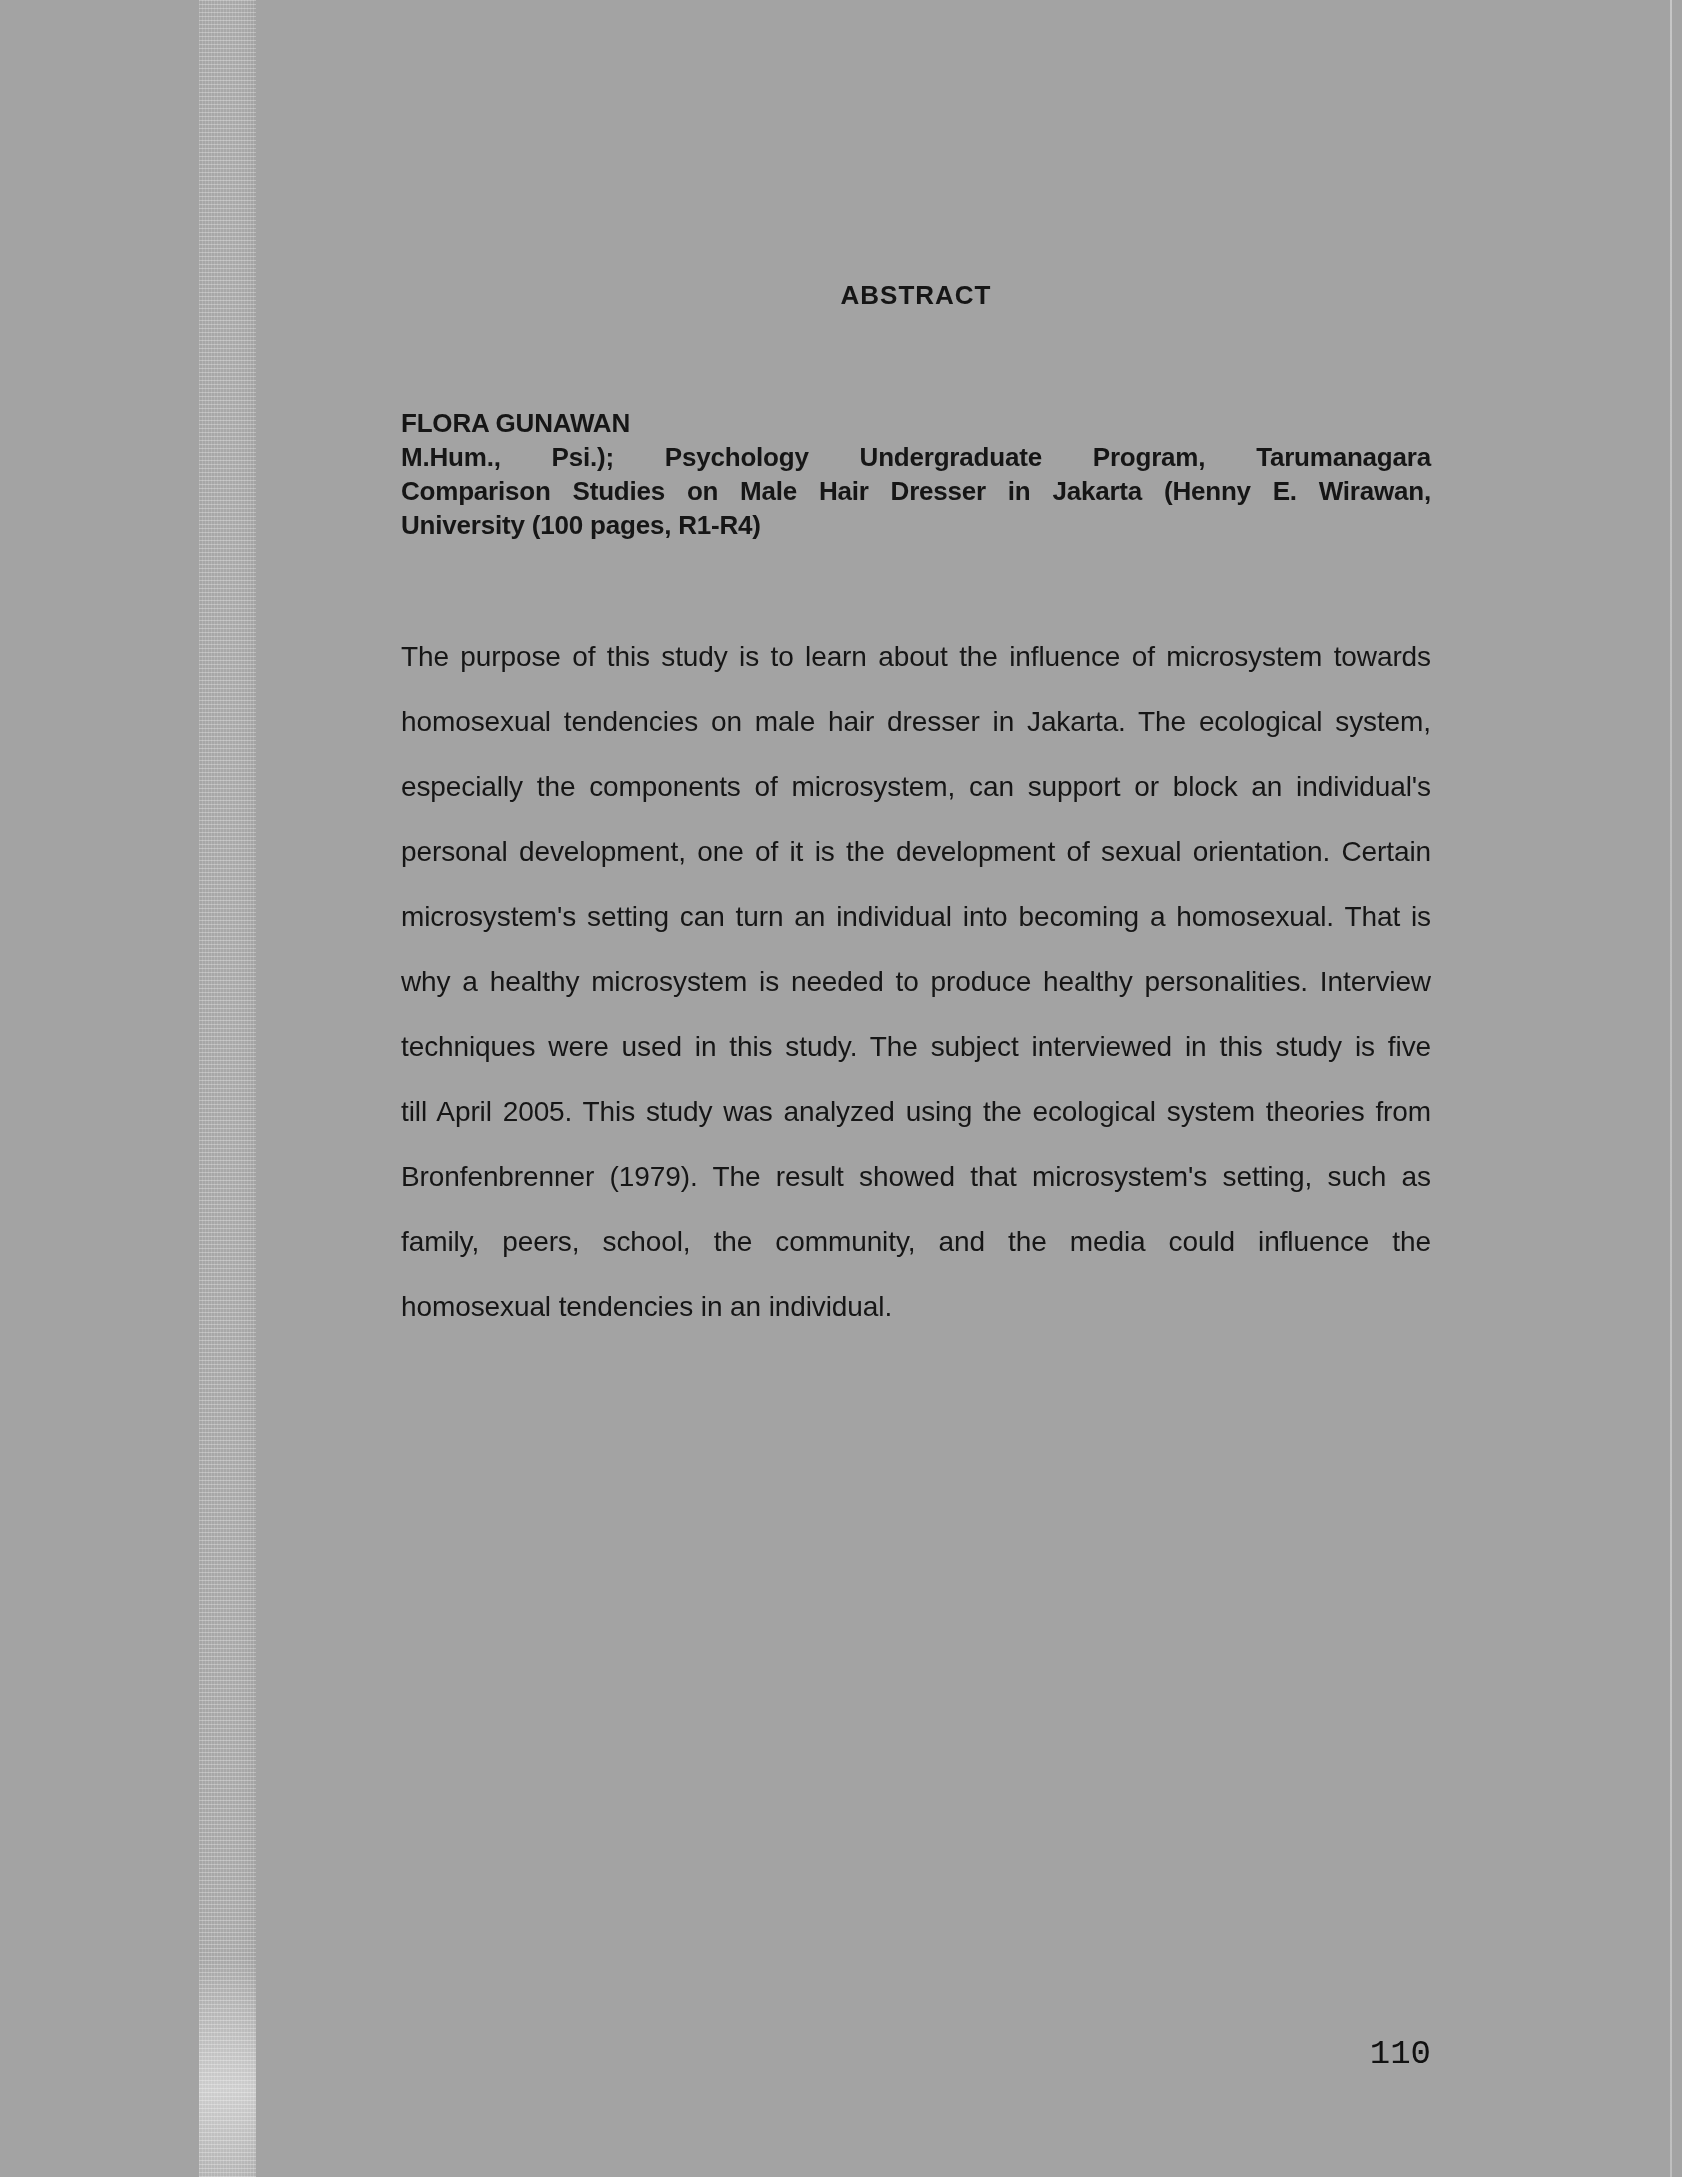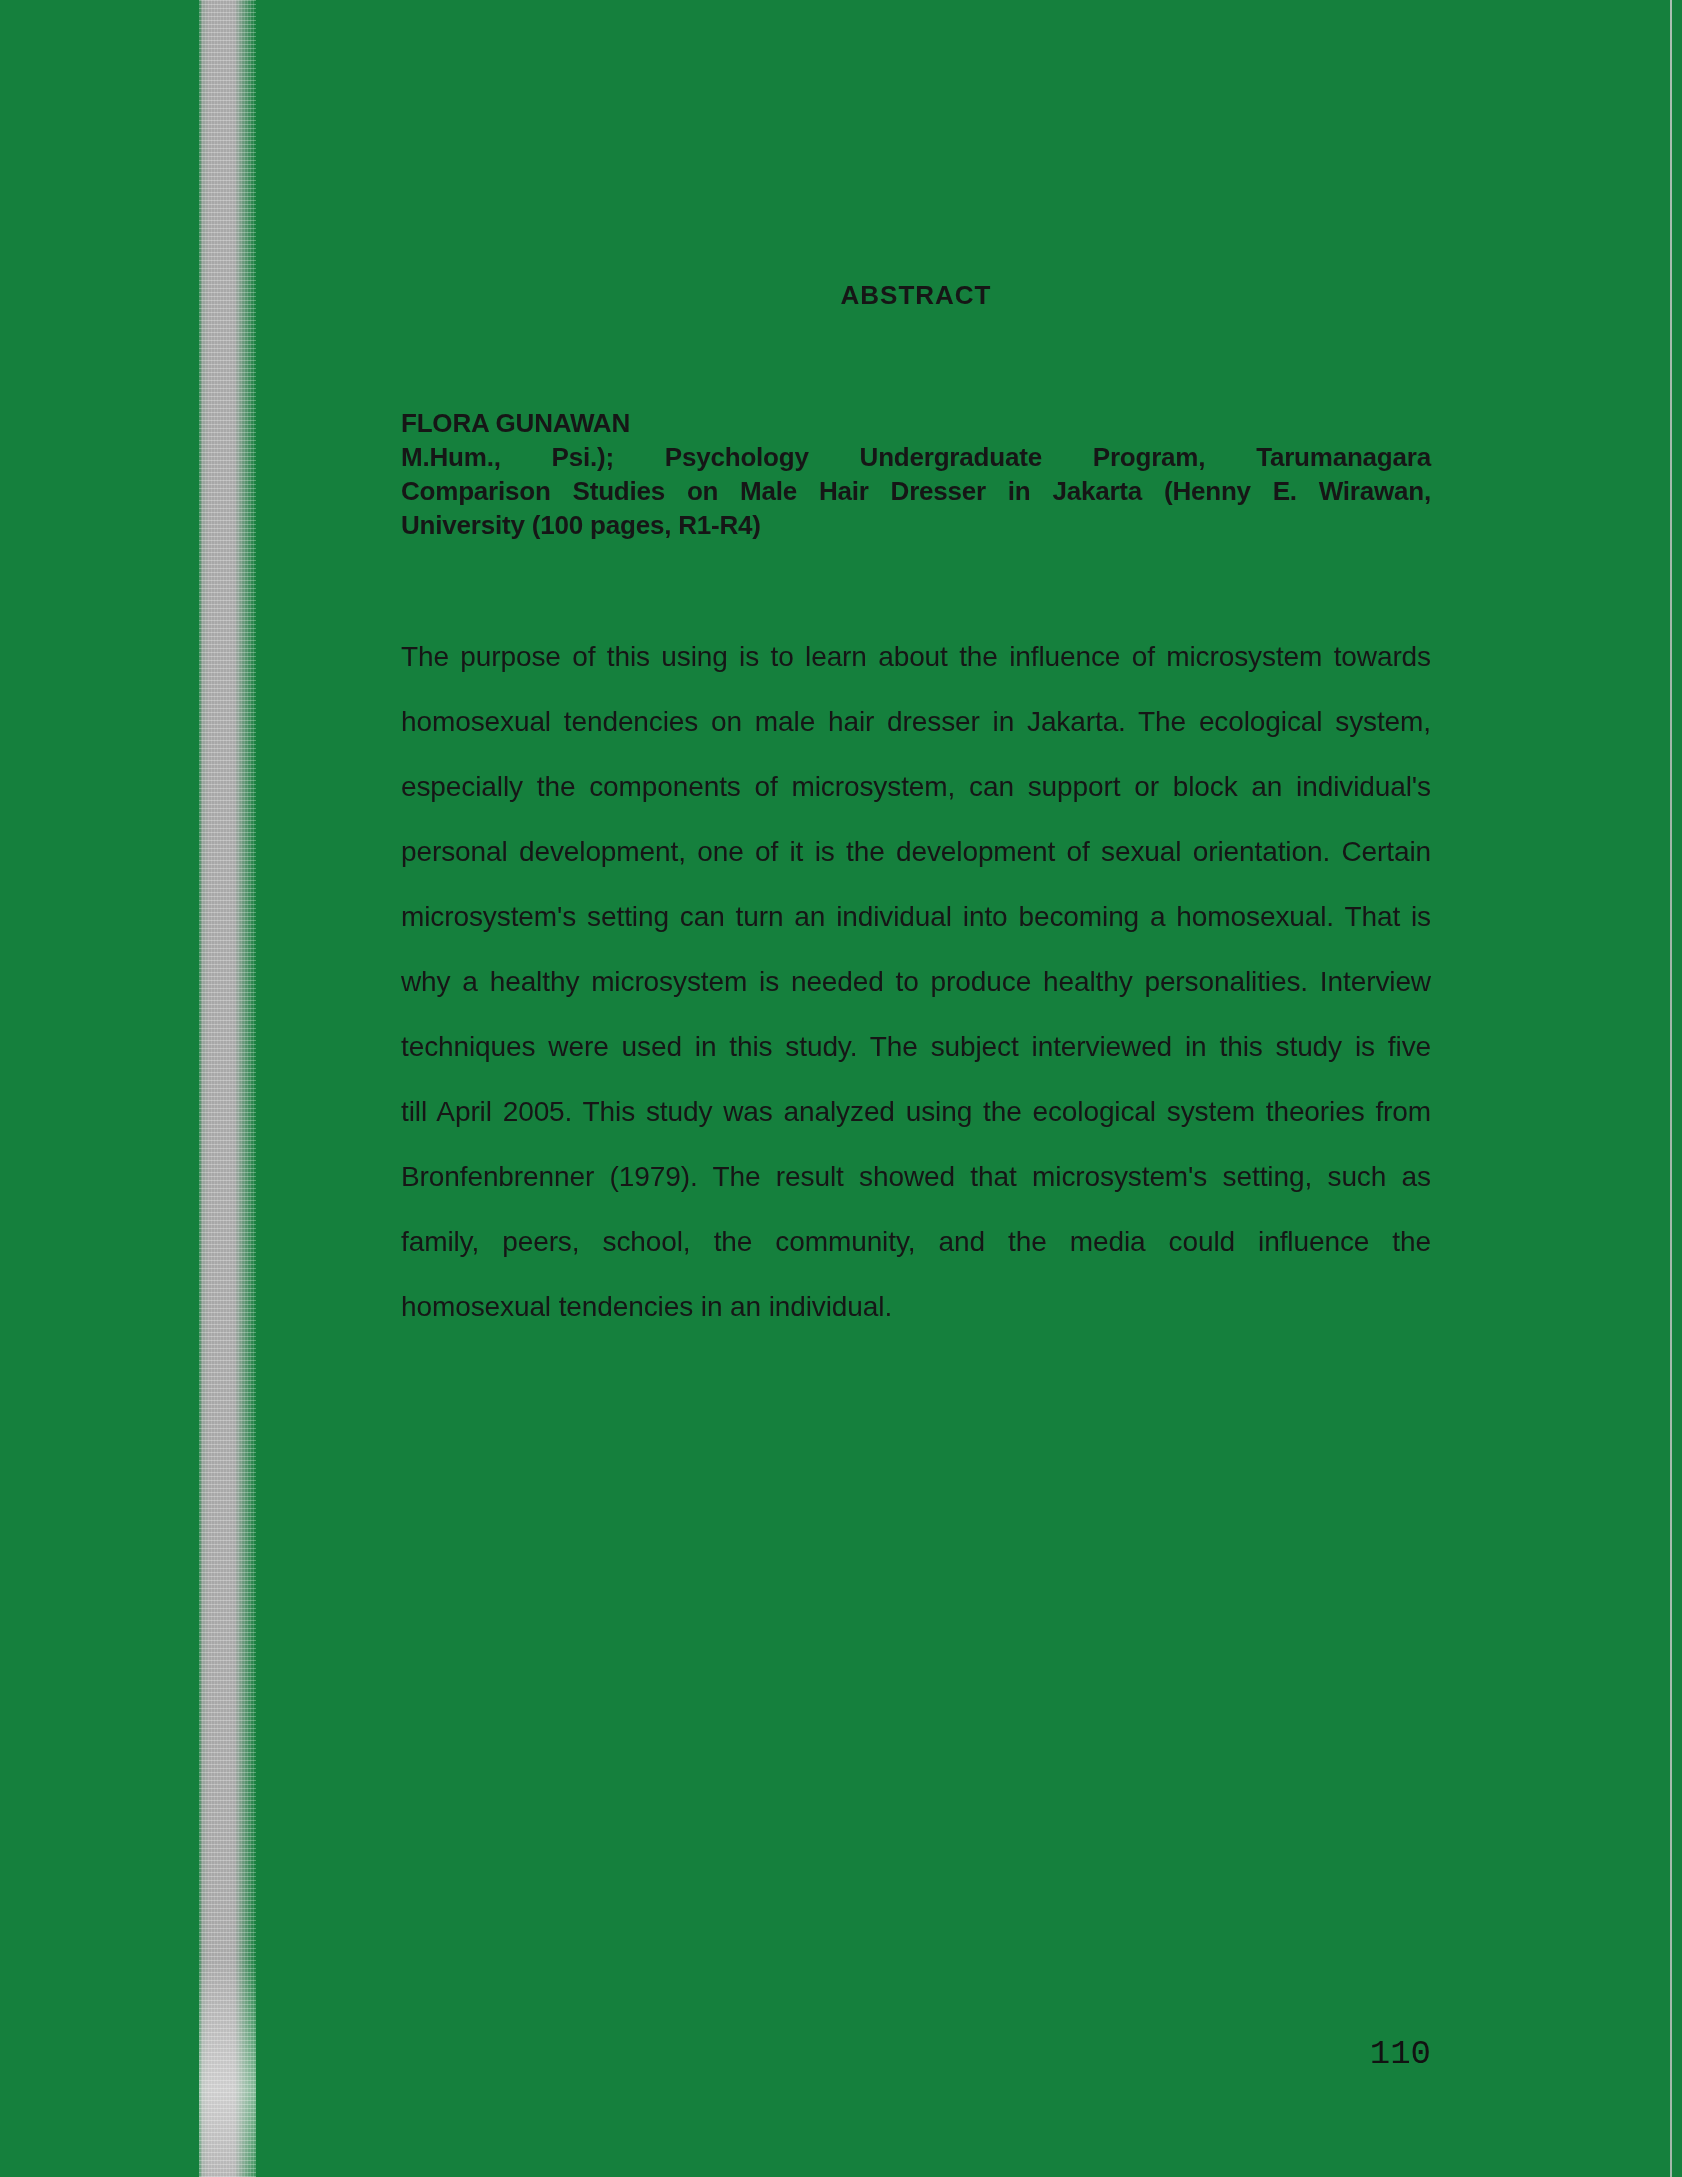--- a/index.html
+++ b/index.html
@@ -1,19 +1,19 @@
 <!DOCTYPE html>
 <html><head>
 <meta charset="utf-8">
 <style>
   html,body{margin:0;padding:0;background:#e9e9e9;}
   .page{
     position:relative;
     width:1682px;height:2177px;
-    background:#15803d;
+    background:#a3a3a3;
     overflow:hidden;
     font-family:"Liberation Sans", sans-serif;
     color:#161616;
   }
   
   .scan-strip{
     position:absolute;top:0;left:199px;width:57px;height:2177px;
     background-image:
       linear-gradient(to bottom, rgba(252,252,252,0) 0%, rgba(252,252,252,0) 90%, rgba(252,252,252,.45) 96%, rgba(252,252,252,.15) 100%),
       repeating-linear-gradient(to bottom, rgba(255,255,255,.28) 0px, rgba(255,255,255,.28) 1px, rgba(0,0,0,0) 1px, rgba(0,0,0,0) 4px),
@@ -78,21 +78,21 @@
   <h1 class="heading">ABSTRACT</h1>
 
   <div class="author-block">
     <div class="line">FLORA GUNAWAN</div>
     <div class="line just">M.Hum., Psi.); Psychology Undergraduate Program, Tarumanagara</div>
     <div class="line just">Comparison Studies on Male Hair Dresser in Jakarta (Henny E. Wirawan,</div>
     <div class="line">University (100 pages, R1-R4)</div>
   </div>
 
   <div class="body-block">
-    <div class="line just">The purpose of this using is to learn about the influence of microsystem towards</div>
+    <div class="line just">The purpose of this study is to learn about the influence of microsystem towards</div>
     <div class="line just">homosexual tendencies on male hair dresser in Jakarta. The ecological system,</div>
     <div class="line just">especially the components of microsystem, can support or block an individual's</div>
     <div class="line just">personal development, one of it is the development of sexual orientation. Certain</div>
     <div class="line just">microsystem's setting can turn an individual into becoming a homosexual. That is</div>
     <div class="line just">why a healthy microsystem is needed to produce healthy personalities. Interview</div>
     <div class="line just">techniques were used in this study. The subject interviewed in this study is five</div>
     <div class="line just">till April 2005. This study was analyzed using the ecological system theories from</div>
     <div class="line just">Bronfenbrenner (1979). The result showed that microsystem's setting, such as</div>
     <div class="line just">family, peers, school, the community, and the media could influence the</div>
     <div class="line">homosexual tendencies in an individual.</div>

